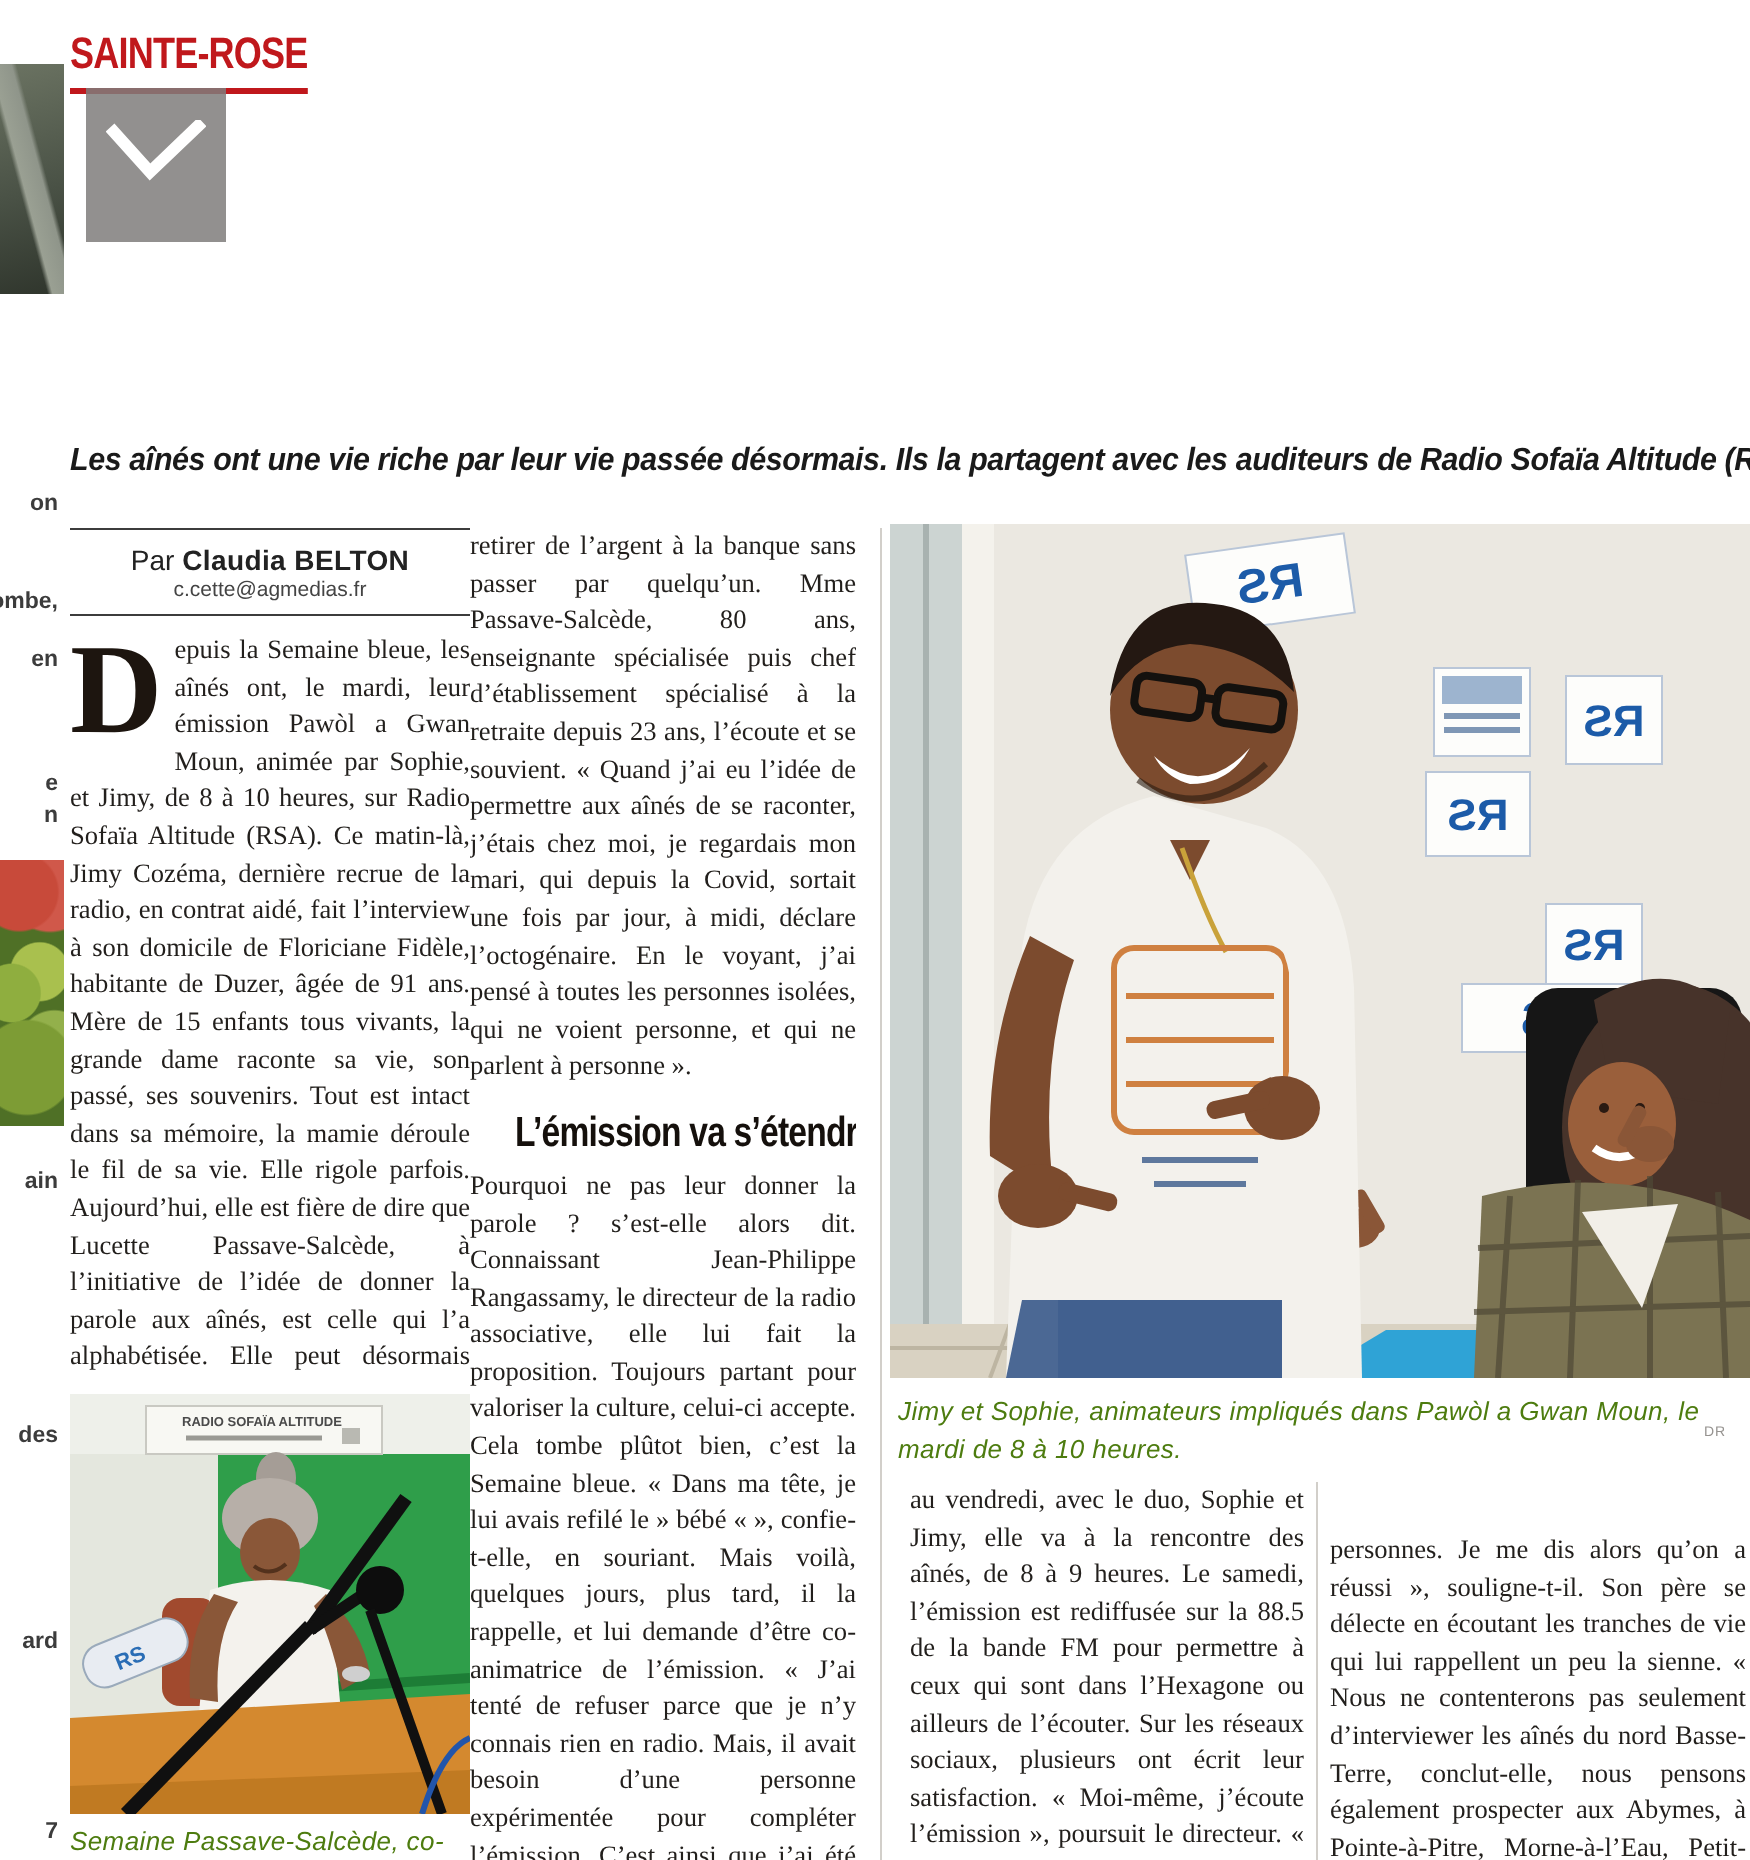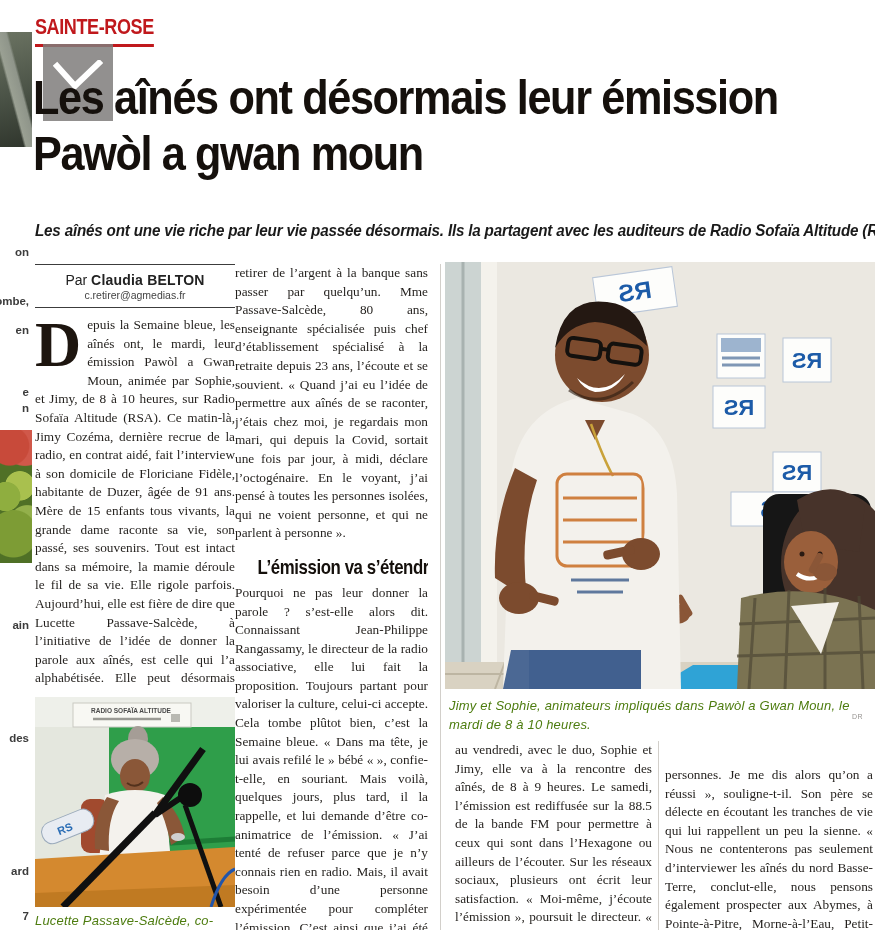--- a/index.html
+++ b/index.html
@@ -80,44 +80,40 @@
 <div class="page">
 
   <div class="left-rail">
     <div class="rail-img road"></div>
     <div class="rail-img fruit"></div>
     <span class="frag" style="top:246px">on</span>
     <span class="frag" style="top:295px">tombe,</span>
     <span class="frag" style="top:324px">en</span>
     <span class="frag" style="top:386px">e</span>
     <span class="frag" style="top:402px">n</span>
-    <span class="frag" style="top:619px">ain</span>
-    <span class="frag" style="top:732px">des</span>
-    <span class="frag" style="top:865px">ard</span>
+    <span class="frag" style="top:585px">ain</span>
+    <span class="frag" style="top:712px">des</span>
+    <span class="frag" style="top:815px">ard</span>
     <span class="frag" style="top:910px">7</span>
   </div>
 
   <div class="kicker">SAINTE-ROSE</div>
 
   <div class="overlay-btn">
     <svg width="50" height="34" viewBox="0 0 50 34">
       <polyline points="4,6 22,26 46,3" fill="none" stroke="#ffffff" stroke-width="6" stroke-linecap="square"></polyline>
     </svg>
   </div>
 
-  <h1 class="headline">
-    <div class="hl">Les aînés ont désormais leur émission</div>
-    <div class="hl">Pawòl a gwan moun</div>
-  </h1>
 
   <div class="standfirst">Les aînés ont une vie riche par leur vie passée désormais.  Ils la partagent avec les auditeurs de Radio Sofaïa Altitude (RSA).</div>
 
   <div class="byline">
     <div class="byline-name"><span>Par </span><b>Claudia BELTON</b></div>
-    <div class="byline-email">c.retirer@agmedias.fr</div>
+    <div class="byline-email">c.cette@agmedias.fr</div>
   </div>
 
   <div class="col col1">
     <p><span class="dropcap">D</span><span>epuis la Semaine bleue, les aînés ont, le mardi, leur émission Pawòl a Gwan Moun, animée par Sophie, et Jimy, de 8 à 10 heures, sur Radio Sofaïa Altitude (RSA). Ce matin-là, Jimy Cozéma, dernière recrue de la radio, en contrat aidé, fait l’interview à son domicile de Floriciane Fidèle, habitante de Duzer, âgée de 91 ans. Mère de 15 enfants tous vivants, la grande dame raconte sa vie, son passé, ses souvenirs. Tout est intact dans sa mémoire, la mamie déroule le fil de sa vie. Elle rigole parfois. Aujourd’hui, elle est fière de dire que Lucette Passave-Salcède, à l’initiative de l’idée de donner la parole aux aînés, est celle qui l’a alphabétisée. Elle peut désormais signer et</span></p>
   </div>
 
   <div class="col col2">
     <p>retirer de l’argent à la banque sans passer par quelqu’un. Mme Passave-Salcède, 80 ans, enseignante spécialisée puis chef d’établissement spécialisé à la retraite depuis 23 ans, l’écoute et se souvient. « Quand j’ai eu l’idée de permettre aux aînés de se raconter, j’étais chez moi, je regardais mon mari, qui depuis la Covid, sortait une fois par jour, à midi, déclare l’octogénaire. En le voyant, j’ai pensé à toutes les personnes isolées, qui ne voient personne, et qui ne parlent à personne ».</p>
     <div class="subhead">
       <div><span>L’émission va s’étendre</span></div>
@@ -273,15 +269,15 @@
       <line x1="150" y1="108" x2="186" y2="210" stroke="#101010" stroke-width="5"></line>
       <path d="M176,210 Q186,178 200,172" stroke="#2255aa" stroke-width="3" fill="none"></path>
 
       <g transform="rotate(-22 34 130)">
         <rect x="6" y="118" width="54" height="22" rx="10" fill="#e8ecf2" stroke="#9aaabb"></rect>
         <text x="22" y="134" font-family="Liberation Sans, sans-serif" font-size="11" font-weight="bold" fill="#2a6db5">RS</text>
       </g>
     </svg>
   </div>
 
-  <div class="caption caption-lucette">Lucette Passave-Salcède, co-</div>
+  <div class="caption caption-lucette">Semaine Passave-Salcède, co-</div>
 
 </div>
 
 </body></html>

